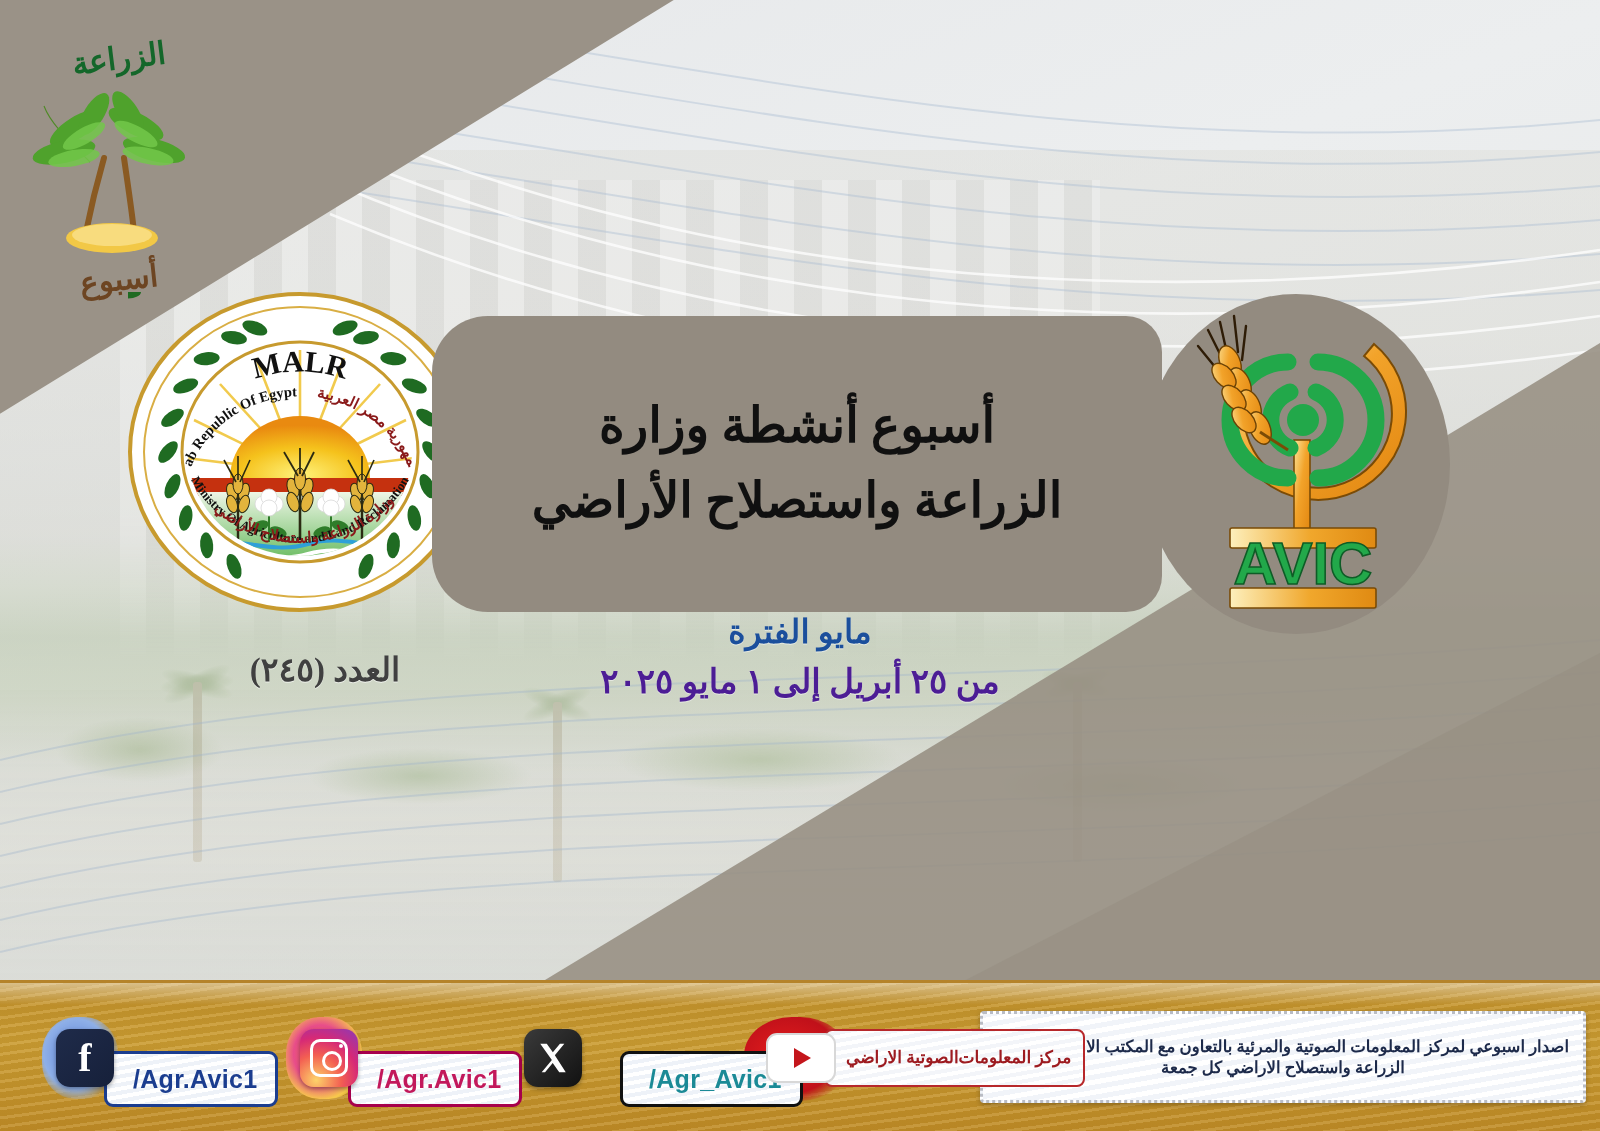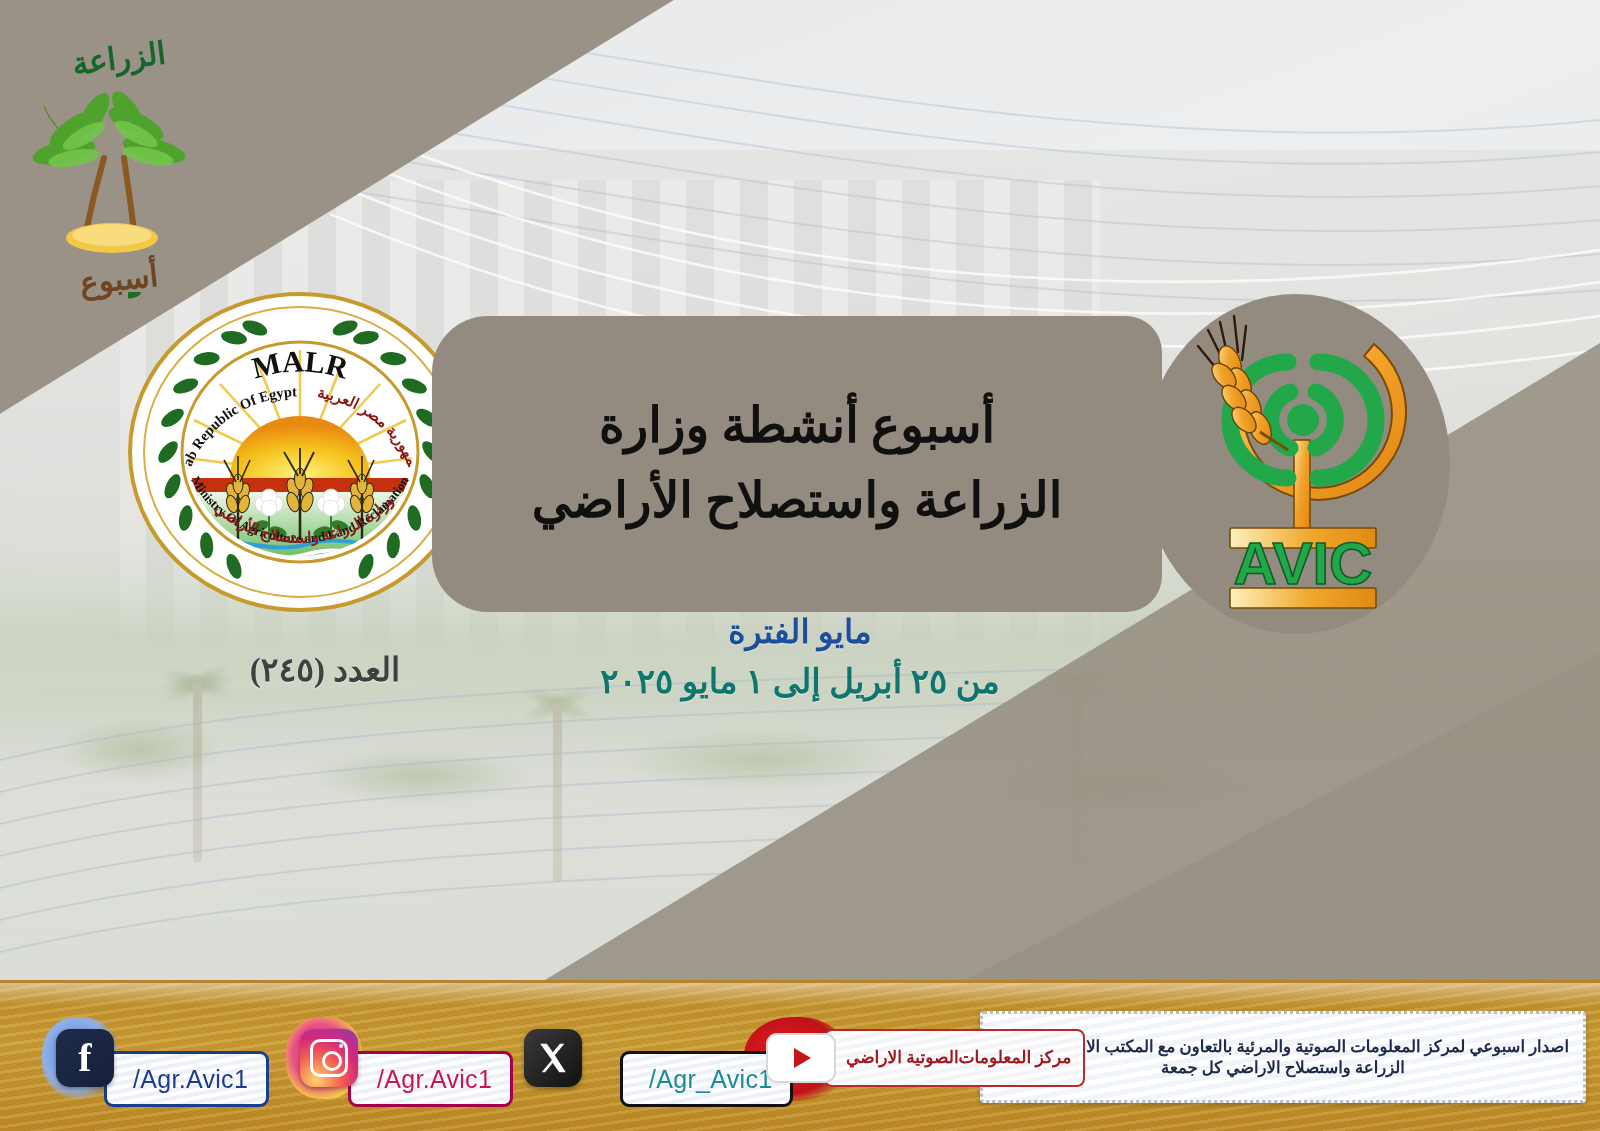--- a/index.html
+++ b/index.html
@@ -107,21 +107,21 @@
   .period{
     position:absolute;left:540px;top:612px;width:520px;text-align:center;direction:rtl;
   }
   .period-label{
     font-family:"Liberation Serif","DejaVu Serif",serif;
     font-size:33px;font-weight:700;color:#1b4f9c;margin-bottom:10px;
     text-shadow:0 1px 0 rgba(255,255,255,.5);
   }
   .period-dates{
     font-family:"Liberation Serif","DejaVu Serif",serif;
-    font-size:34px;font-weight:700;color:#0f766e;
+    font-size:34px;font-weight:700;color:#4c1d95;
     text-shadow:0 1px 0 rgba(255,255,255,.45);
   }
 
   
   .week-logo{position:absolute;left:24px;top:18px;width:190px;height:282px;}
   .week-logo .top-word{
     position:absolute;top:22px;left:10px;width:170px;text-align:center;
     font-family:"Liberation Serif","DejaVu Serif",serif;
     font-size:31px;font-weight:700;color:#14672a;direction:rtl;
     transform:rotate(-7deg);
@@ -160,21 +160,21 @@
   }
   .sq-icon{
     position:relative;z-index:2;width:58px;height:58px;border-radius:14px;
     display:flex;align-items:center;justify-content:center;
     box-shadow:0 2px 4px rgba(0,0,0,.35);
   }
   .handle-plate{
     position:relative;z-index:1;margin-left:-10px;height:50px;display:flex;
     align-items:center;padding:0 18px 0 26px;border-radius:9px;
     background:repeating-linear-gradient(-10deg,#ffffff 0 4px,#eef2f8 4px 8px);
-    font-size:25px;font-weight:400;letter-spacing:.3px;margin-top:42px;
+    font-size:25px;font-weight:700;letter-spacing:.3px;margin-top:42px;
   }
 
   .yt-badge{
     position:absolute;display:flex;align-items:center;height:62px;
   }
   .yt-splat{
     position:absolute;left:-22px;top:-10px;width:104px;height:84px;border-radius:46%;
     background:radial-gradient(ellipse at 40% 45%,#e51d1d 0%,#c0111a 60%,rgba(192,17,26,0) 78%);
     z-index:0;
   }

